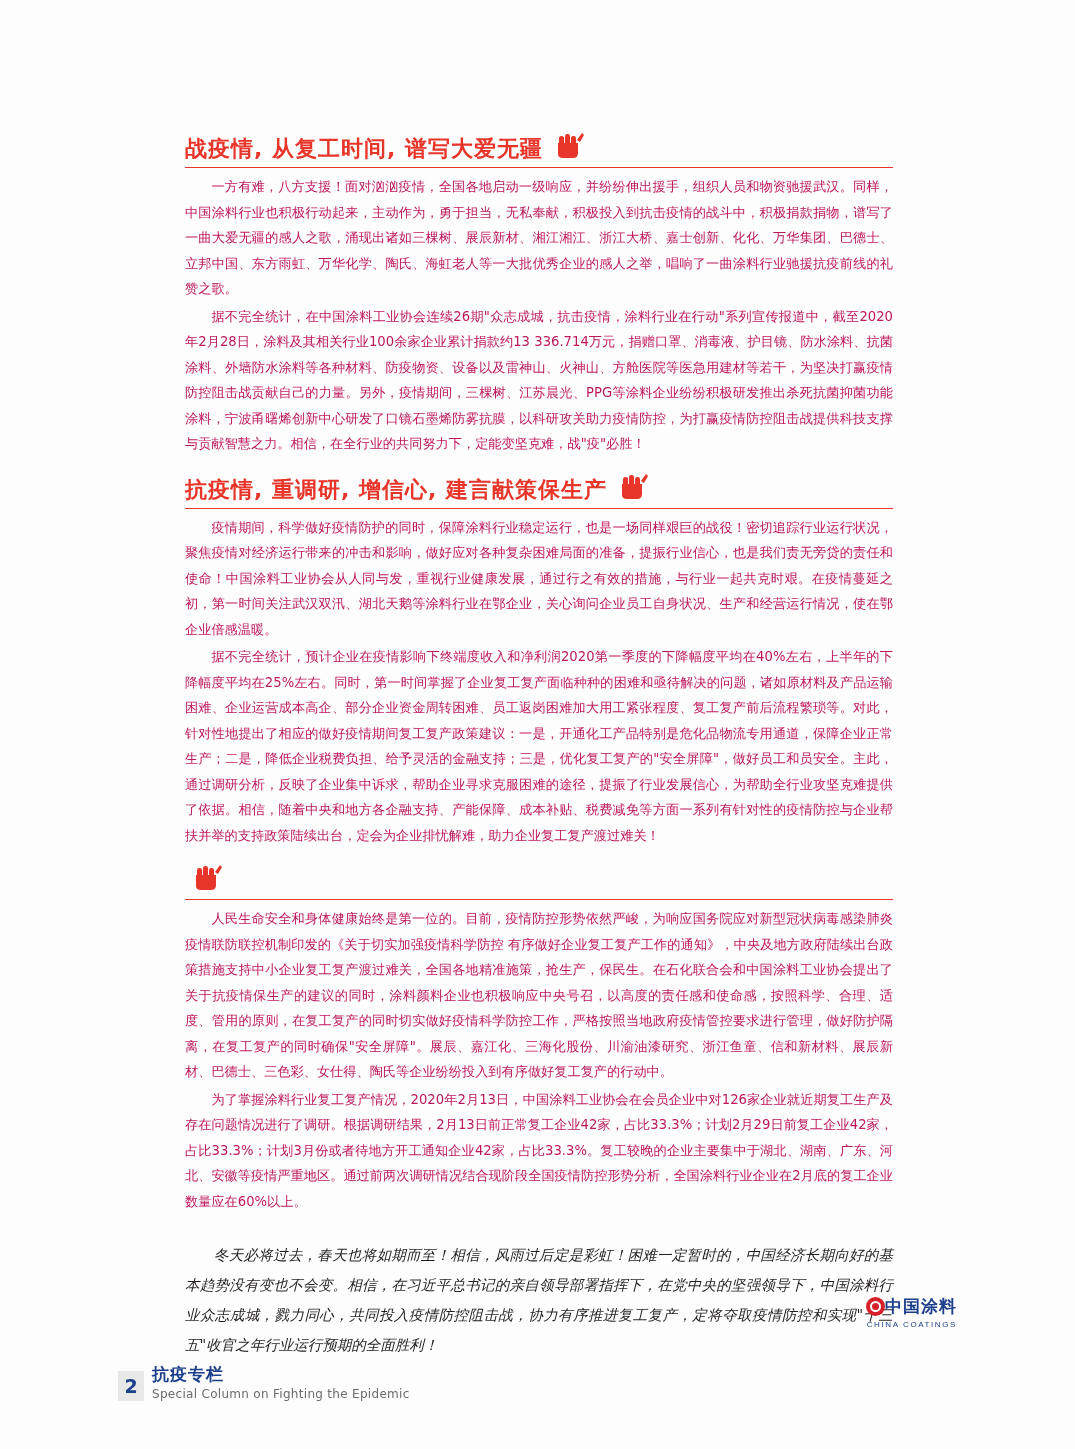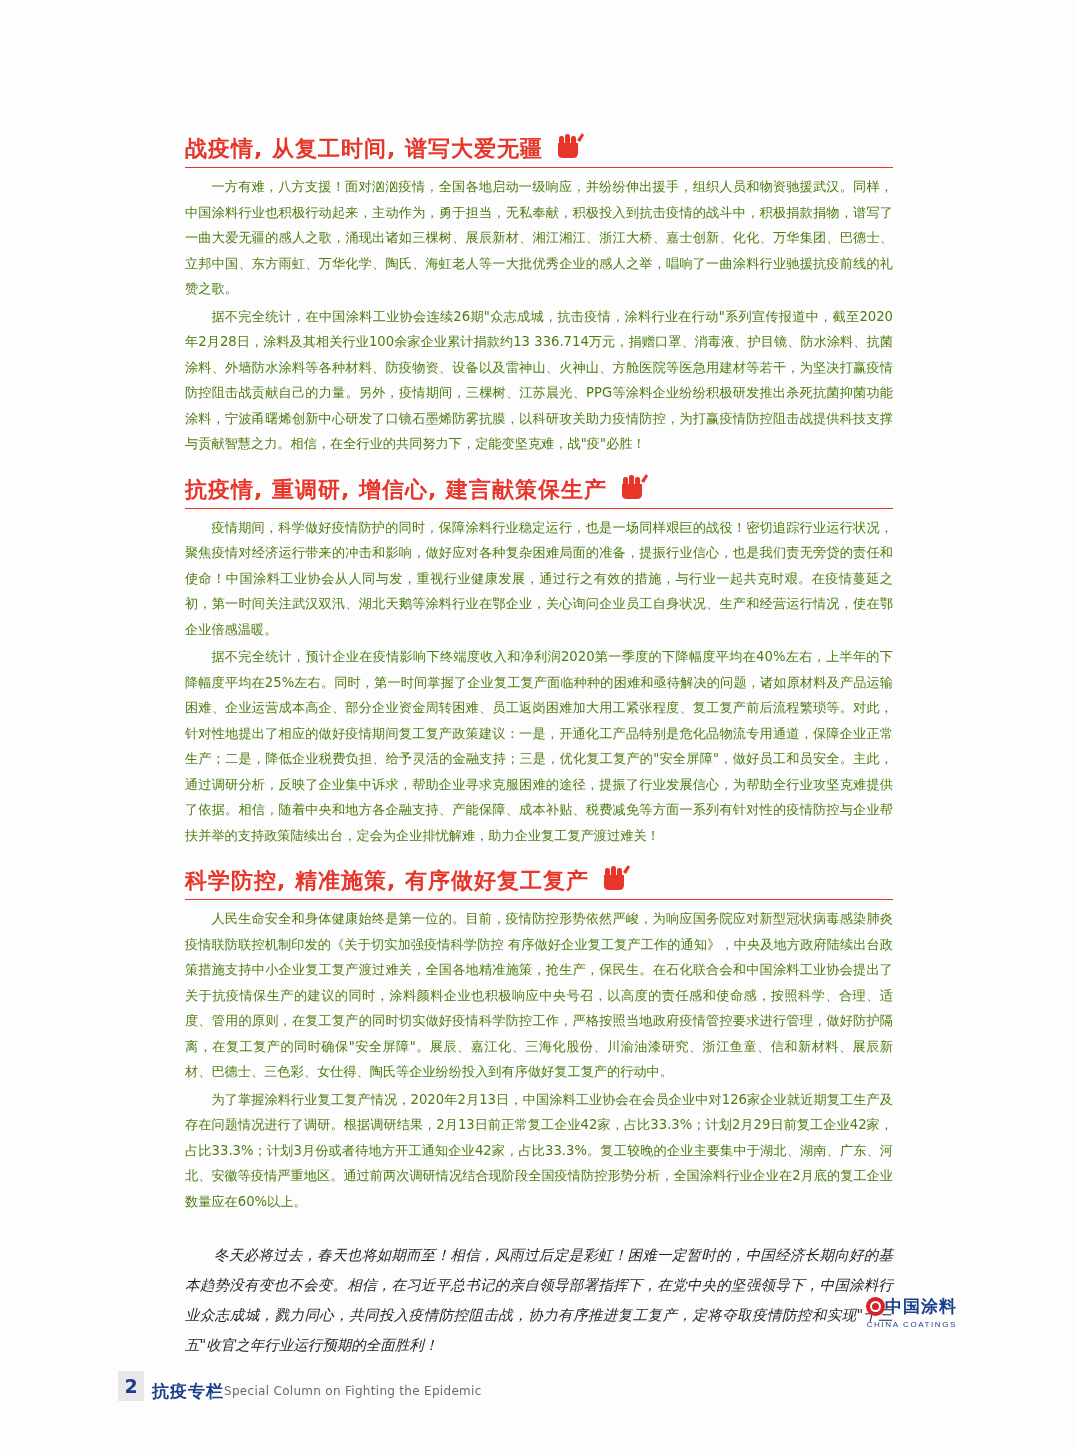--- a/index.html
+++ b/index.html
@@ -98,21 +98,21 @@
   }
 
   p.para {
     margin: 0 0 2px 0;
     font-family: "DejaVu Sans", sans-serif;
     font-size: 13.2px;
     line-height: 25.5px;
     text-align: justify;
     text-justify: inter-ideograph;
     text-indent: 2em;
-    color: #4d7c0f;
+    color: #be185d;
   }
   .block {
     margin-bottom: 14px;
   }
   .section-wrap { margin-bottom: 16px; }
 
   
   .closing {
     margin-top: 26px;
     font-family: "DejaVu Serif", serif;
@@ -200,21 +200,21 @@
     letter-spacing: 1px;
     line-height: 20px;
   }
   .footer-txt-en {
     font-family: "DejaVu Sans", sans-serif;
     font-size: 12px;
     color: #6b6b6b;
     letter-spacing: 0.3px;
     margin-top: 3px;
   }
-  .footer-block { display: flex; flex-direction: row; }
+  .footer-block { display: flex; flex-direction: column; }
 </style>
 </head>
 <body>
 
 <div class="page">
 
 
   <div class="content">
 
     <div class="section-wrap">
@@ -256,21 +256,20 @@
         <div class="head-rule"></div>
       </div>
       <div class="block">
         <p class="para">疫情期间，科学做好疫情防护的同时，保障涂料行业稳定运行，也是一场同样艰巨的战役！密切追踪行业运行状况，聚焦疫情对经济运行带来的冲击和影响，做好应对各种复杂困难局面的准备，提振行业信心，也是我们责无旁贷的责任和使命！中国涂料工业协会从人同与发，重视行业健康发展，通过行之有效的措施，与行业一起共克时艰。在疫情蔓延之初，第一时间关注武汉双汛、湖北天鹅等涂料行业在鄂企业，关心询问企业员工自身状况、生产和经营运行情况，使在鄂企业倍感温暖。</p>
         <p class="para">据不完全统计，预计企业在疫情影响下终端度收入和净利润2020第一季度的下降幅度平均在40%左右，上半年的下降幅度平均在25%左右。同时，第一时间掌握了企业复工复产面临种种的困难和亟待解决的问题，诸如原材料及产品运输困难、企业运营成本高企、部分企业资金周转困难、员工返岗困难加大用工紧张程度、复工复产前后流程繁琐等。对此，针对性地提出了相应的做好疫情期间复工复产政策建议：一是，开通化工产品特别是危化品物流专用通道，保障企业正常生产；二是，降低企业税费负担、给予灵活的金融支持；三是，优化复工复产的"安全屏障"，做好员工和员安全。主此，通过调研分析，反映了企业集中诉求，帮助企业寻求克服困难的途径，提振了行业发展信心，为帮助全行业攻坚克难提供了依据。相信，随着中央和地方各企融支持、产能保障、成本补贴、税费减免等方面一系列有针对性的疫情防控与企业帮扶并举的支持政策陆续出台，定会为企业排忧解难，助力企业复工复产渡过难关！</p>
       </div>
     </div>
 
     <div class="section-wrap">
       <div class="section-head">
-        <span class="title">科学防控, 精准施策, 有序做好复工复产</span>
         <span class="fist">
           <svg viewBox="0 0 34 34" width="34" height="34">
             <g fill="#e8352a">
               <path d="M7 15 L7 26 Q7 30 12 30 L22 30 Q27 30 27 25 L27 15 Z"></path>
               <rect x="8" y="8" width="5" height="9" rx="2.2"></rect>
               <rect x="14" y="6" width="5" height="11" rx="2.2"></rect>
               <rect x="20" y="8" width="5" height="9" rx="2.2"></rect>
               <path d="M26 12 L31 5 L33 7 L29 14 Z"></path>
             </g>
           </svg>

